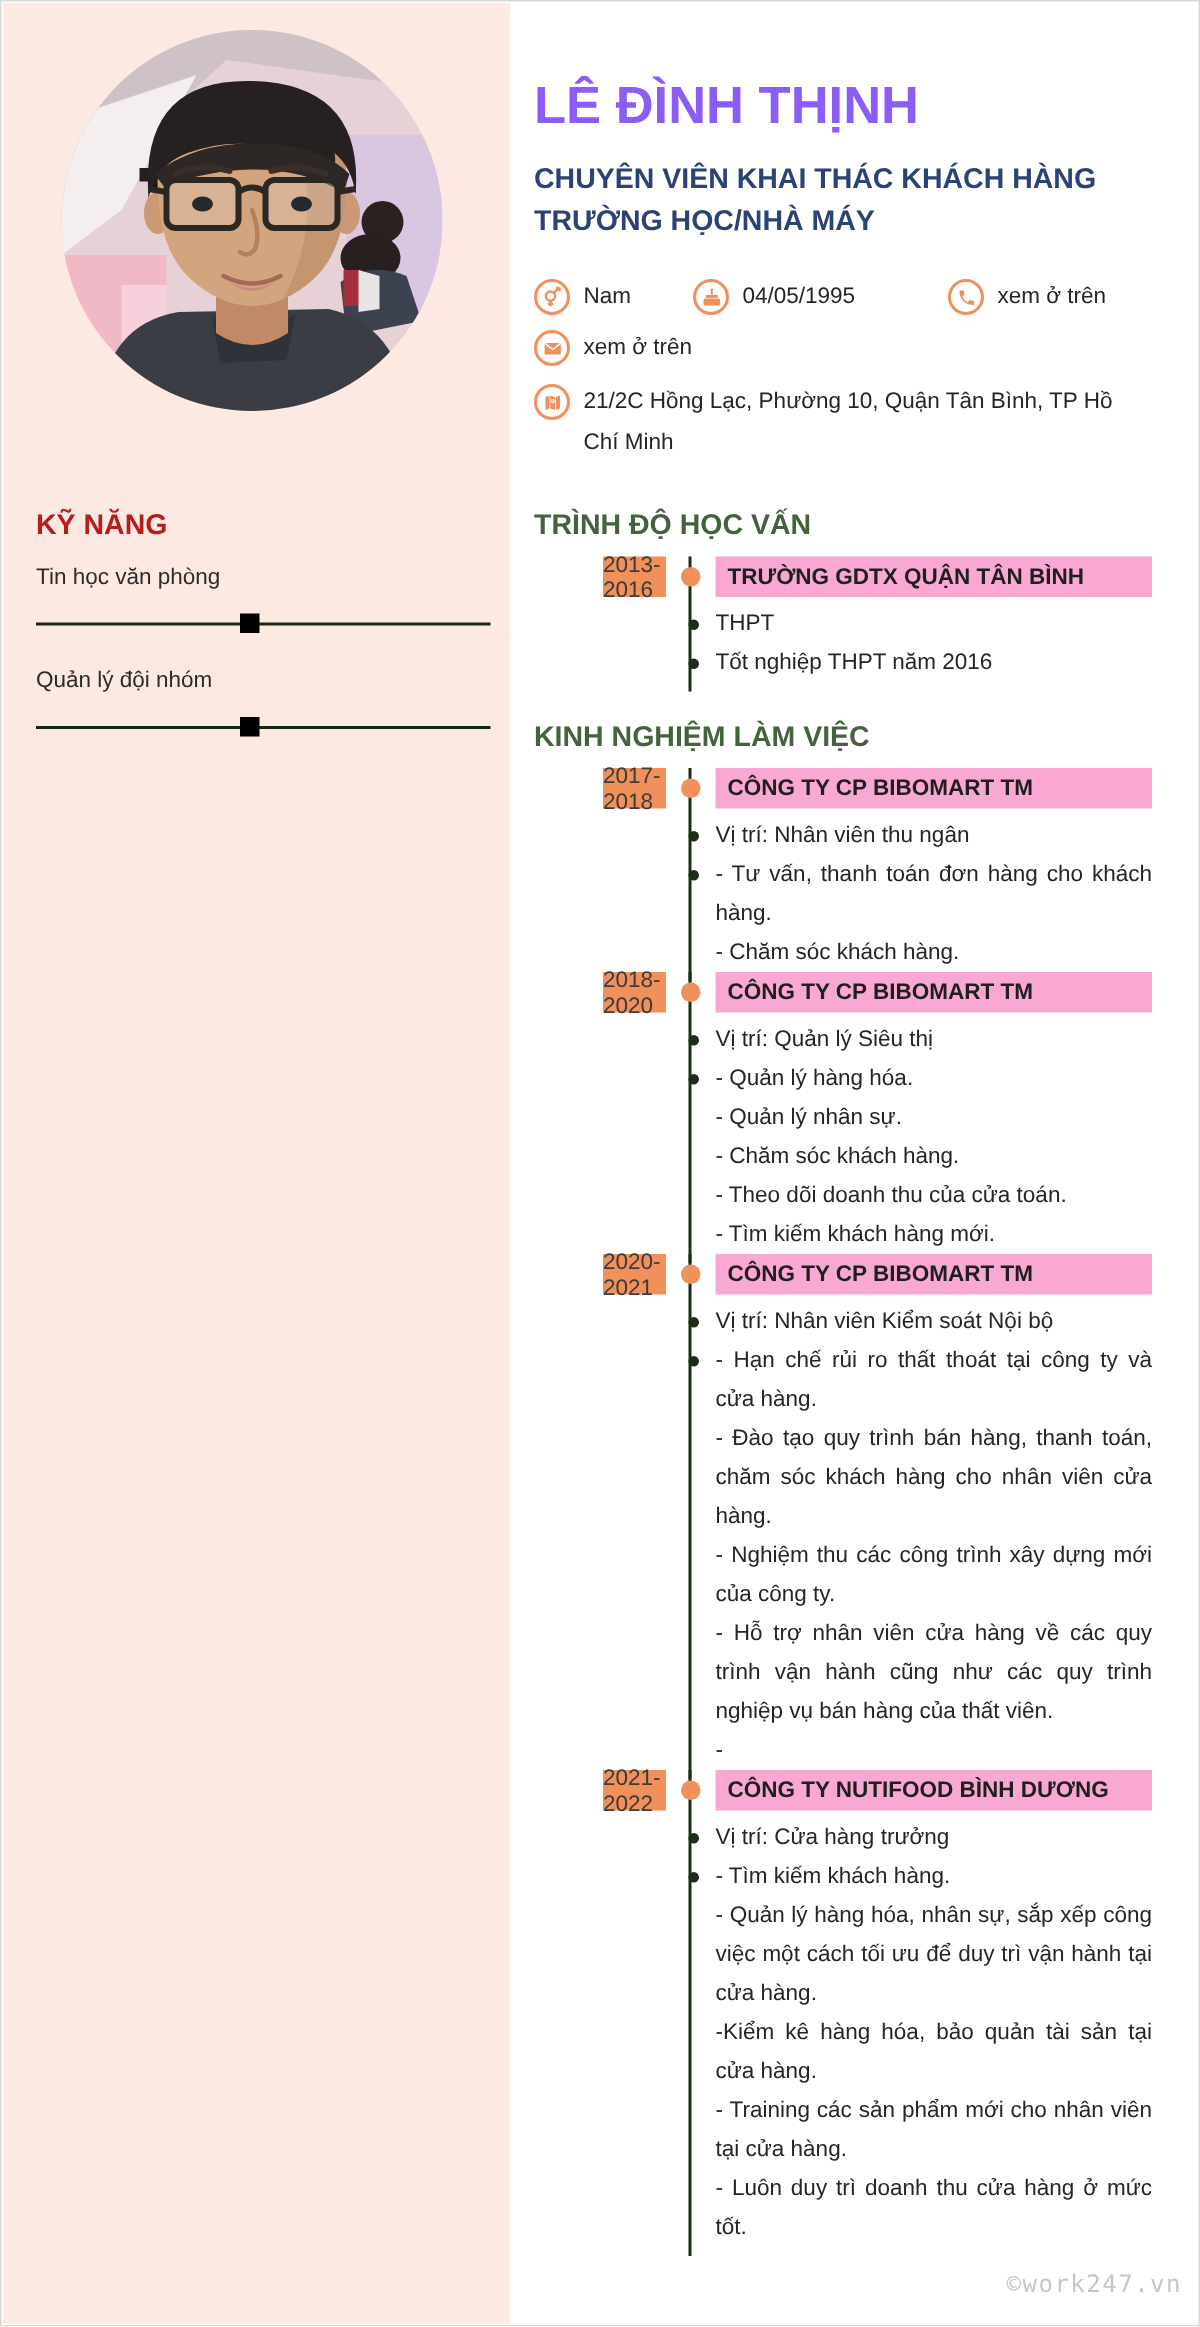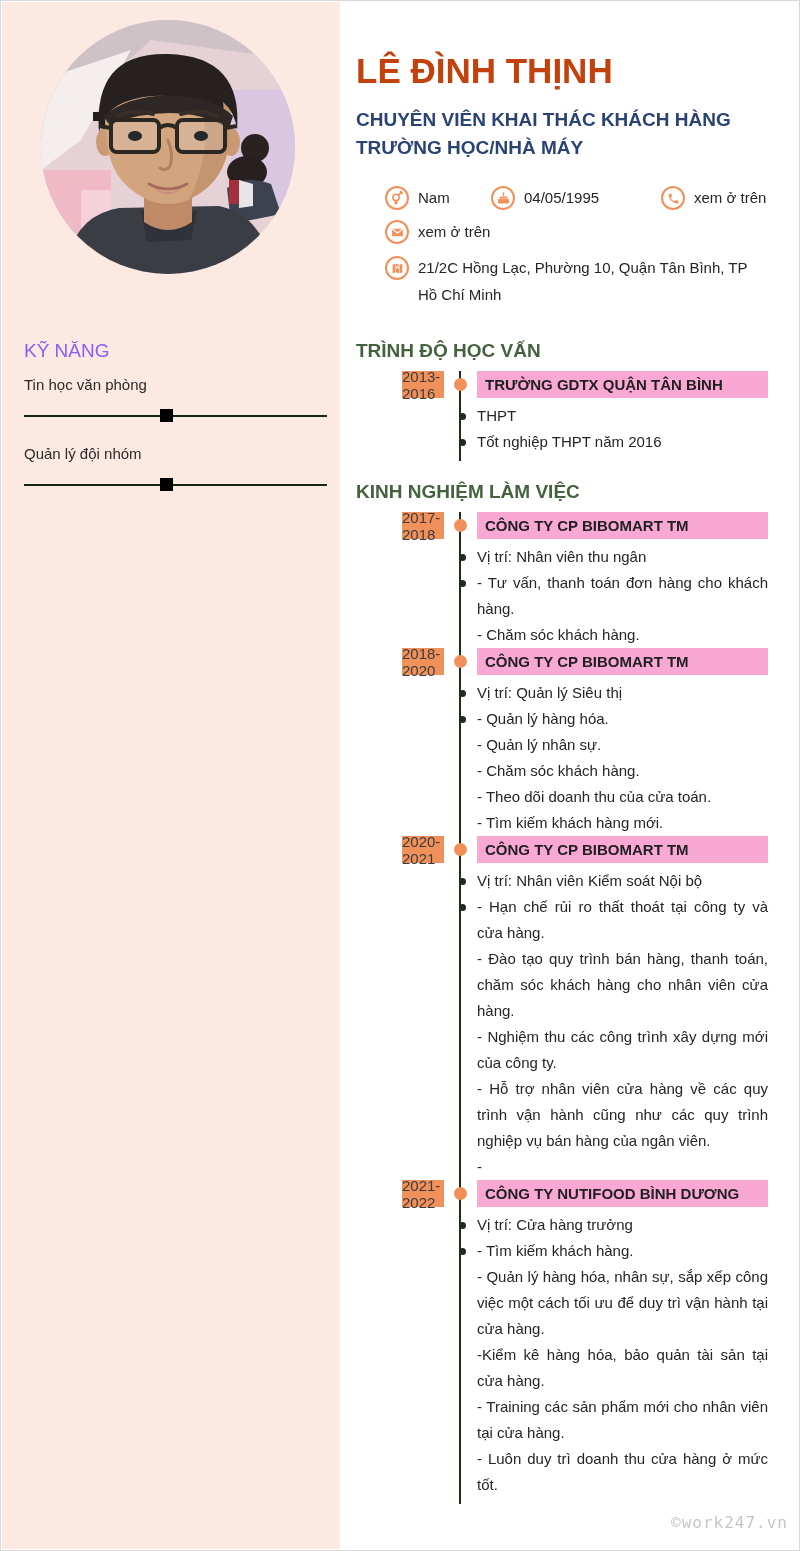--- a/index.html
+++ b/index.html
@@ -4,33 +4,33 @@
 <style>
   html,body{margin:0;padding:0;background:#fff;}
   .page{position:relative;width:798px;height:1549px;border:1px solid #d8d8d8;
         font-family:"Liberation Sans",sans-serif;background:#fff;overflow:hidden;}
 
   
   .sidebar{position:absolute;left:1px;top:1px;bottom:1px;width:338px;background:#fceae2;}
   .avatar-wrap{position:absolute;left:39px;top:18px;width:254px;height:254px;border-radius:50%;
                overflow:hidden;background:#e9d3d6;}
   .skills{position:absolute;left:22px;top:338px;right:16px;}
-  .skills-title{font-size:19px;font-weight:normal;color:#8b5cf6;margin-bottom:14px;}
+  .skills-title{font-size:19px;font-weight:bold;color:#b91c1c;margin-bottom:14px;}
   .skill{margin-bottom:8px;}
   .skill-label{font-size:15px;color:#2b2b2b;margin-bottom:22px;}
   .skill-line{position:relative;height:2px;background:#15270e;margin-bottom:28px;width:303px;}
   .skill-handle{position:absolute;top:-6px;width:13px;height:13px;background:#000;}
 
   
   .main{position:absolute;left:340px;top:1px;right:1px;}
-  .name{margin:48px 30px 0 15px;font-size:35px;line-height:42px;font-weight:bold;color:#c2410c;}
+  .name{margin:48px 30px 0 15px;font-size:35px;line-height:42px;font-weight:bold;color:#8b5cf6;}
   .jobtitle{margin:14px 30px 0 15px;font-size:19px;line-height:28px;font-weight:bold;color:#2a4374;max-width:425px;}
 
   .contact{margin:24px 30px 0 15px;}
-  .c-row{display:flex;align-items:flex-start;margin-bottom:10px;margin-left:29px;}
+  .c-row{display:flex;align-items:flex-start;margin-bottom:10px;}
   .c-group{display:flex;align-items:center;}
   .c-icon{flex:0 0 24px;width:24px;height:24px;border:2px solid #f0905a;border-radius:50%;
           box-sizing:border-box;display:flex;align-items:center;justify-content:center;margin-right:9px;}
   .c-icon svg{display:block;}
   .c-text{font-size:15px;color:#252525;line-height:24px;}
   .c-addr{line-height:27px;max-width:385px;}
 
   .section-title{margin:17px 30px 9px 15px;font-size:19px;font-weight:bold;color:#45623e;}
   .sec-edu{margin-top:32px;}
   .sec-exp{margin-top:26px;}
@@ -251,21 +251,21 @@
           </div>
           <div class="e-content">
             <div class="e-title">CÔNG TY CP BIBOMART TM</div>
             <div class="e-item">
               <div class="p">Vị trí: Nhân viên Kiểm soát Nội bộ</div>
             </div>
             <div class="e-item">
               <div class="p">- Hạn chế rủi ro thất thoát tại công ty và cửa hàng.</div>
               <div class="p">- Đào tạo quy trình bán hàng, thanh toán, chăm sóc khách hàng cho nhân viên cửa hàng.</div>
               <div class="p">- Nghiệm thu các công trình xây dựng mới của công ty.</div>
-              <div class="p">- Hỗ trợ nhân viên cửa hàng về các quy trình vận hành cũng như các quy trình nghiệp vụ bán hàng của ngân viên.</div>
+              <div class="p">- Hỗ trợ nhân viên cửa hàng về các quy trình vận hành cũng như các quy trình nghiệp vụ bán hàng của thất viên.</div>
               <div class="p">-</div>
             </div>
           </div>
         </div>
         <div class="entry">
           <div class="e-date">2021-2022</div>
           <div class="e-line">
             <i class="bigdot"></i>
           </div>
           <div class="e-content">

